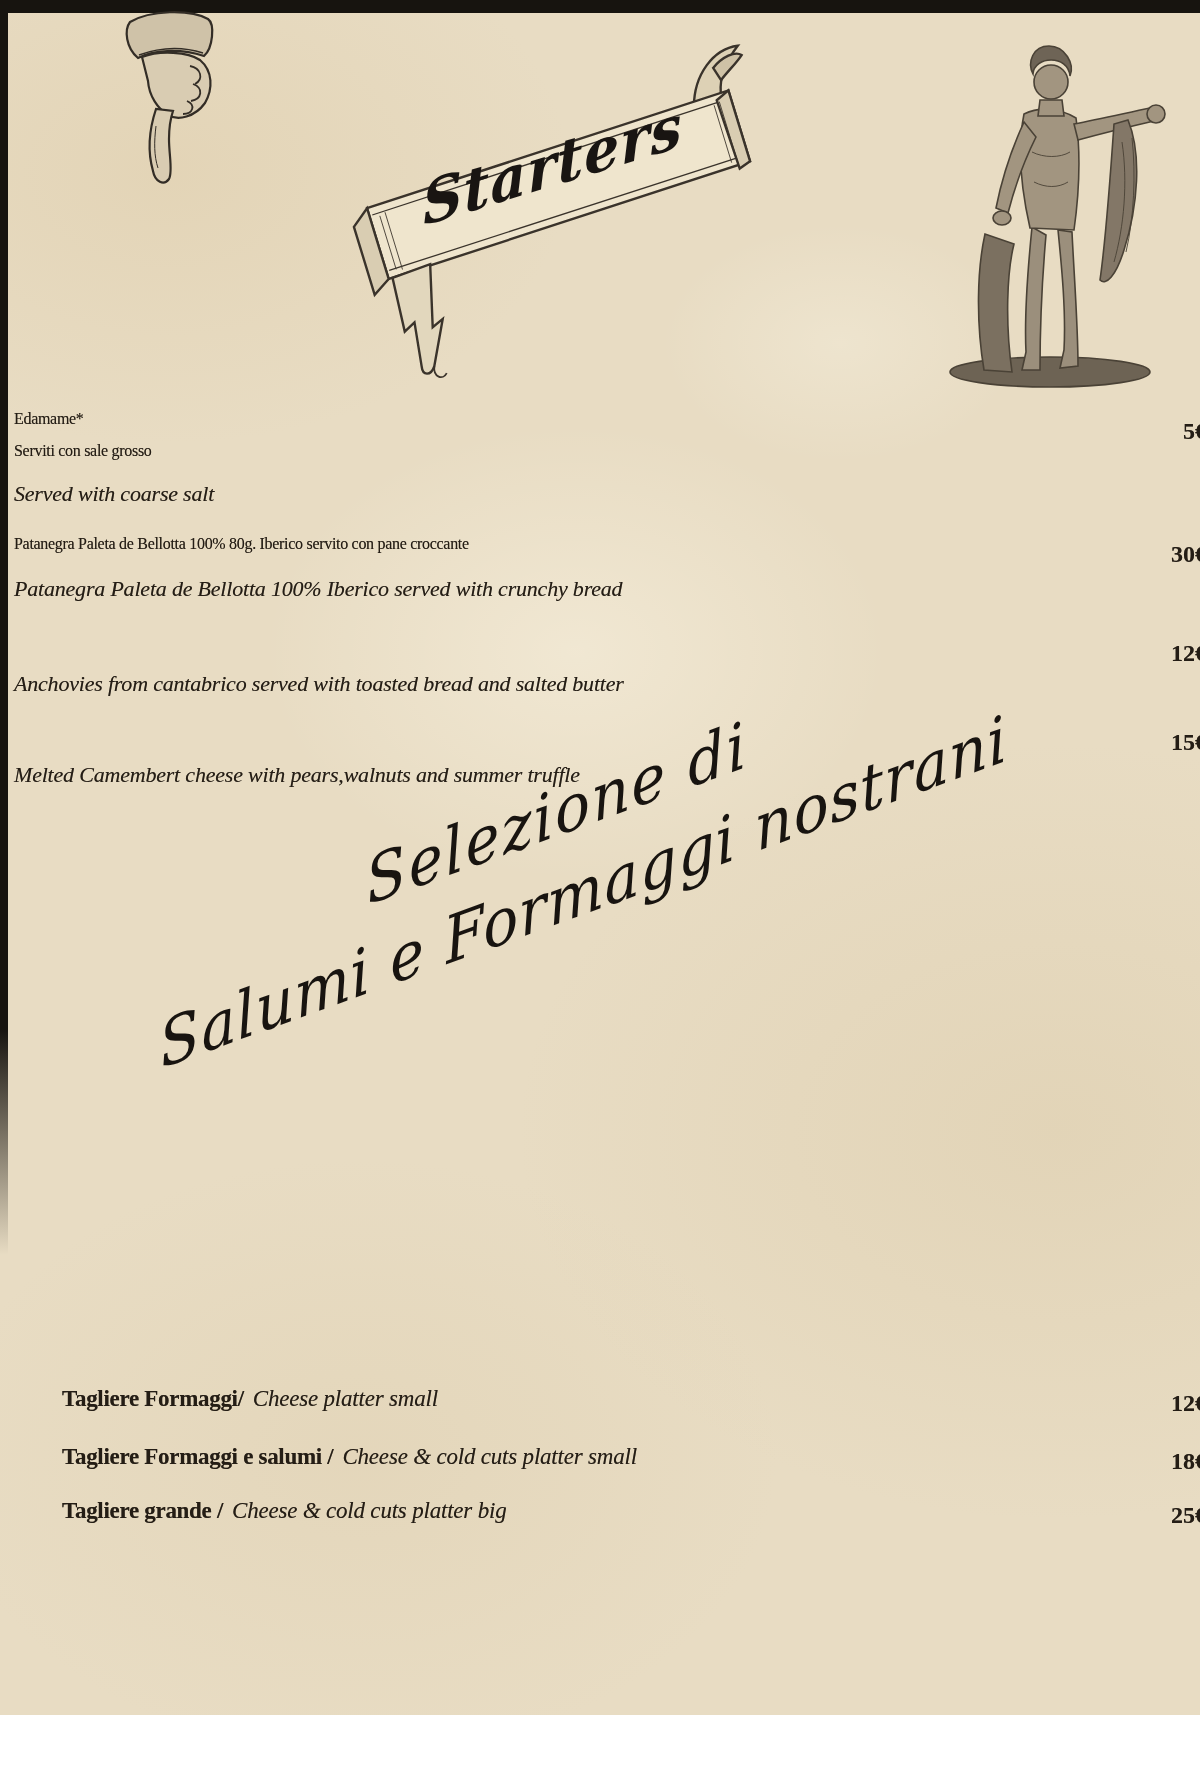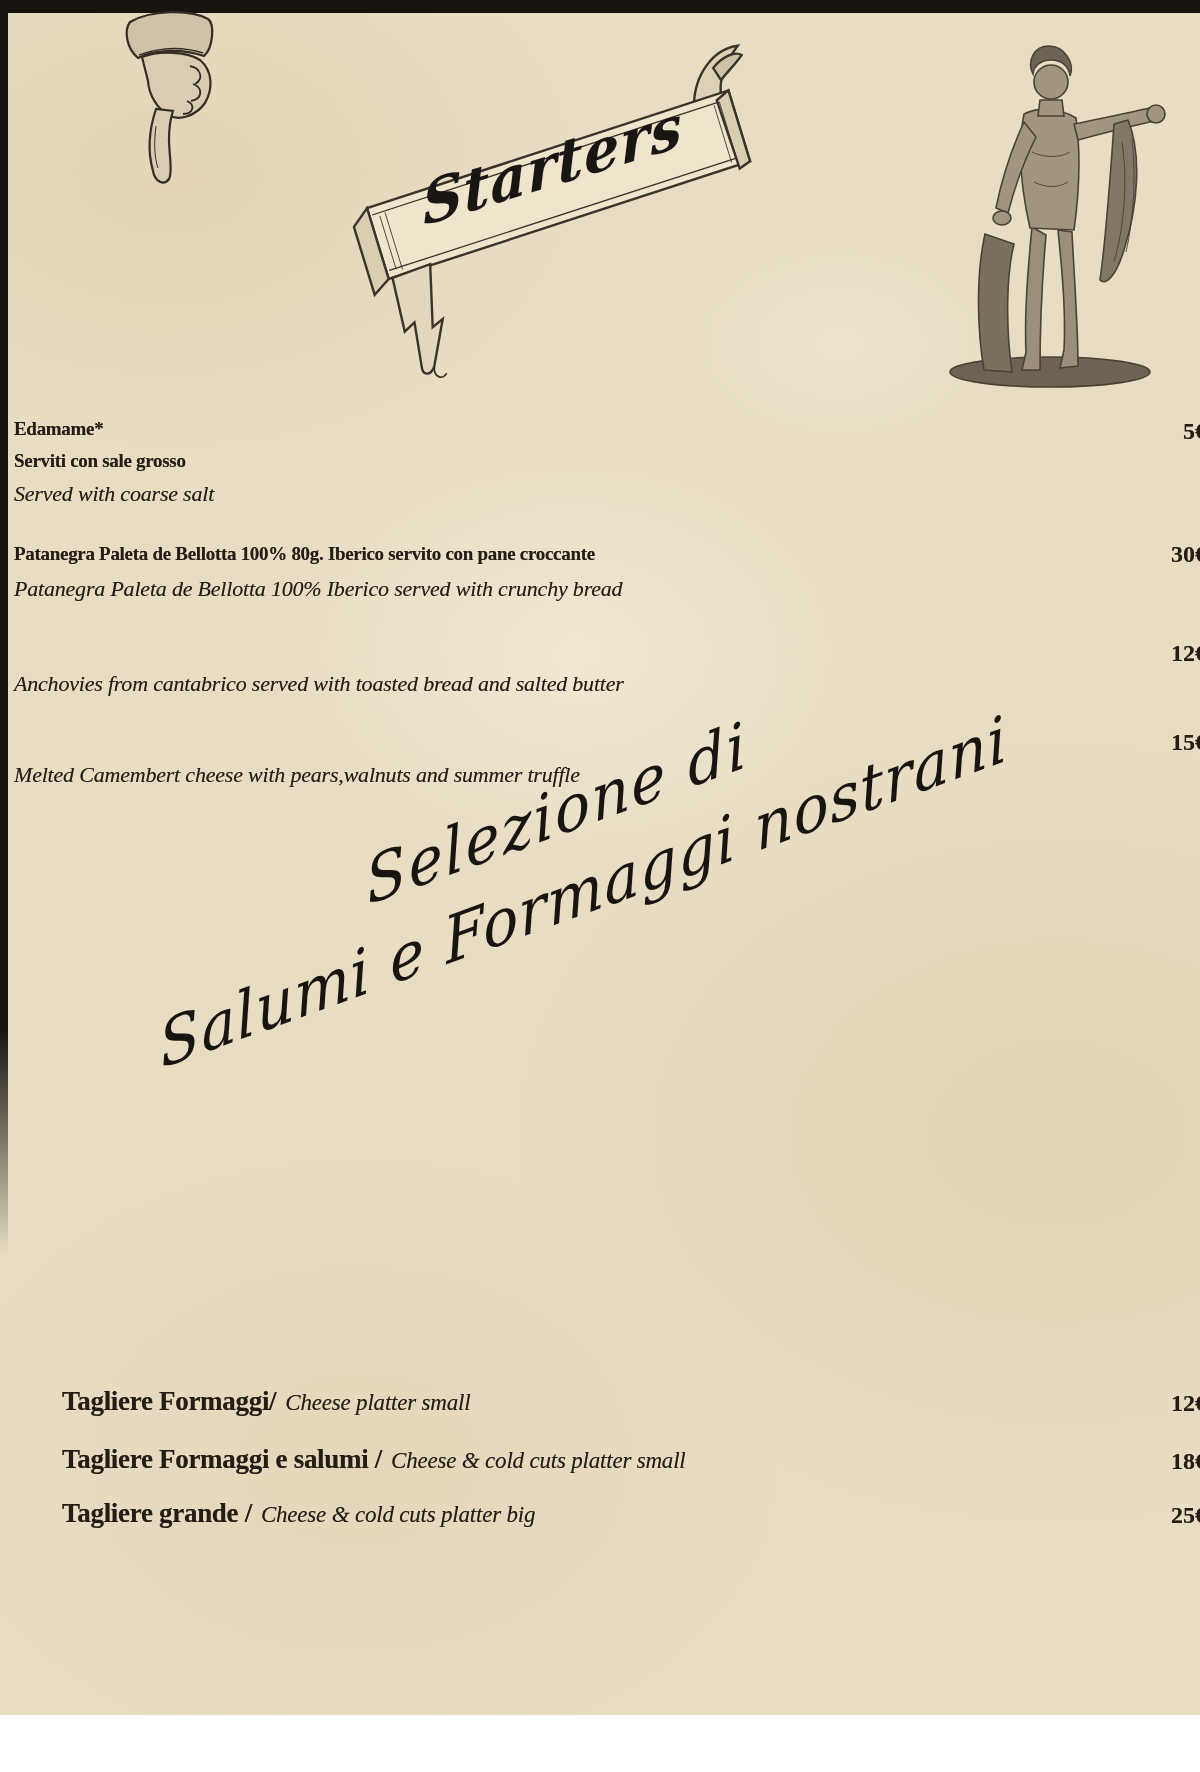--- a/index.html
+++ b/index.html
@@ -21,34 +21,34 @@
   .hand{position:absolute;left:92px;top:8px;}
   .statue{position:absolute;left:900px;top:22px;}
   .ribbon-wrap{position:absolute;left:340px;top:22px;width:440px;height:335px;
     transform:rotate(-17deg);transform-origin:50% 50%;}
   .ribbon-wrap svg{position:absolute;left:0;top:0;}
   .ribbon-text{position:absolute;left:0;top:108px;width:440px;text-align:center;
     font-family:"DejaVu Serif", serif;font-style:italic;font-weight:bold;font-size:58px;
     color:#191512;transform:skewX(-14deg);letter-spacing:1px;}
   
   .line{position:absolute;left:14px;white-space:nowrap;color:#241d15;}
-  .t{font-weight:bold;font-size:19px;letter-spacing:-0.3px;text-shadow:0 0 .5px rgba(36,29,21,.55);margin-top:8px;}
+  .t{font-weight:normal;font-size:16px;letter-spacing:-0.3px;text-shadow:0 0 .5px rgba(36,29,21,.55);}
   .e{font-style:italic;font-size:22px;letter-spacing:-0.2px;text-shadow:0 0 .4px rgba(36,29,21,.5);margin-top:9px;}
   .price{position:absolute;right:-7px;width:70px;text-align:right;font-weight:bold;
     font-size:24px;color:#241d15;letter-spacing:0;text-shadow:0 0 .5px rgba(36,29,21,.55);}
   
   .sel-heading{position:absolute;left:150px;top:780px;width:840px;height:330px;
     transform:rotate(-20deg);transform-origin:50% 50%;color:#181410;}
   .sel-heading .l1{margin-left:250px;font-family:"DejaVu Serif",serif;font-style:italic;
     font-size:62px;transform:skewX(-14deg);letter-spacing:2px;}
   .sel-heading .l2{margin-top:10px;font-family:"DejaVu Serif",serif;font-style:italic;
     font-size:62px;transform:skewX(-14deg);letter-spacing:1px;white-space:nowrap;}
   
   .platter{position:absolute;left:62px;white-space:nowrap;color:#241d15;}
-  .platter .it{font-weight:bold;font-size:27px;letter-spacing:-0.3px;text-shadow:0 0 .5px rgba(36,29,21,.55);font-family:Liberation Serif, serif;}
+  .platter .it{font-weight:bold;font-size:23px;letter-spacing:-0.3px;text-shadow:0 0 .5px rgba(36,29,21,.55);font-family:Liberation Serif, serif;}
   .platter .en{font-weight:normal;font-style:italic;font-size:23px;margin-left:9px;
     letter-spacing:-0.2px;text-shadow:0 0 .5px rgba(36,29,21,.5);}
   
   .footer{position:absolute;left:0;top:1715px;width:1200px;height:57px;background:#ffffff;}
 </style>
 </head>
 <body>
 
 <div id="canvas">
   <div class="parchment"></div>

